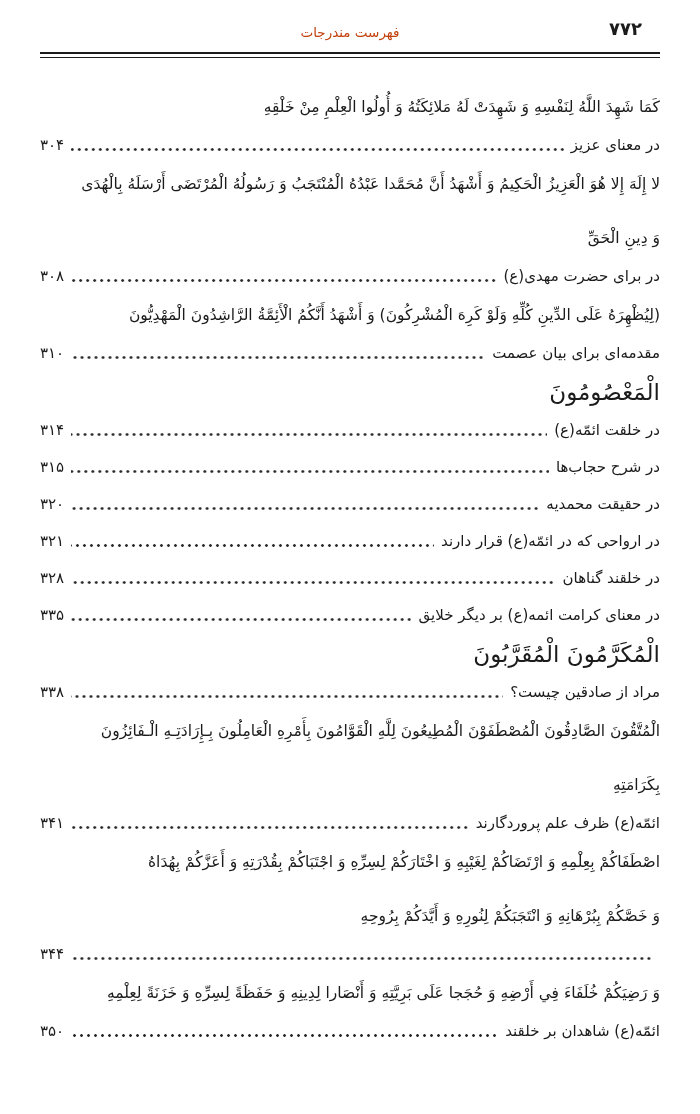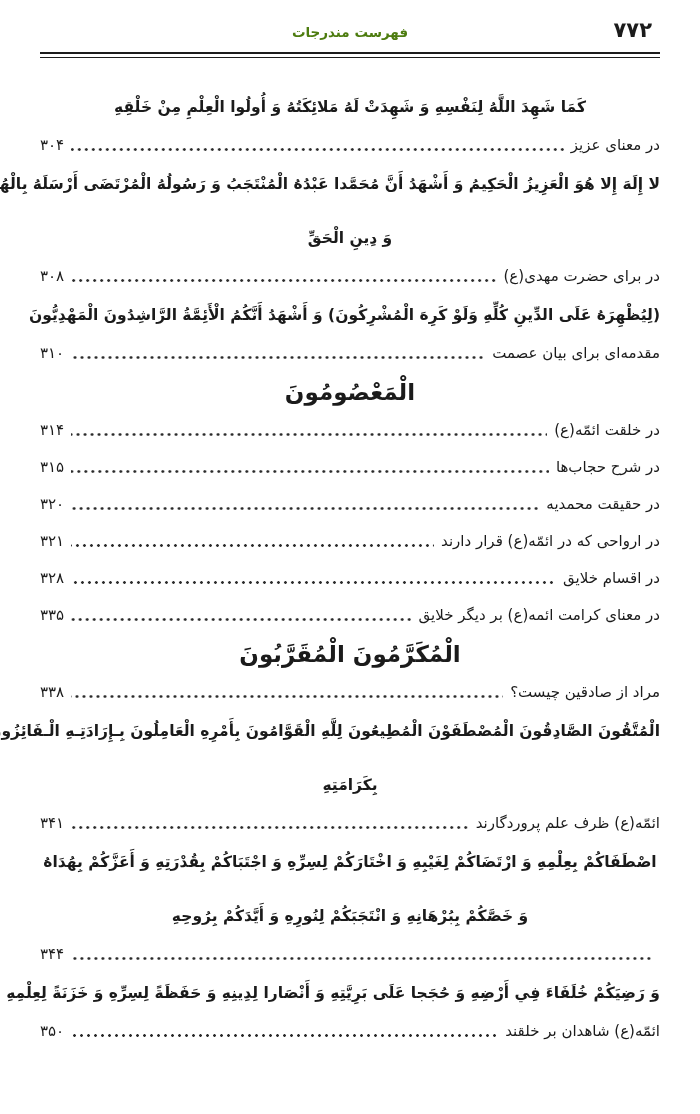--- a/index.html
+++ b/index.html
@@ -22,47 +22,46 @@
     padding: 10px 40px 0 40px;
   }
   
   .running-header {
     position: relative;
     height: 38px;
   }
   .page-number {
     position: absolute;
     top: 8px;
-    right: 8px;
-    font-size: 21px;
+    right: 18px;
+    font-size: 18px;
     font-weight: 700;
     letter-spacing: 1px;
   }
   .header-title {
     position: absolute;
     top: 14px;
     left: 50%;
     transform: translateX(-50%);
     font-size: 13.5px;
-    color: #4d7c0f;
-    font-weight: bold;
+    color: #c2410c;
   }
   .double-rule {
     height: 3px;
     border-top: 2.5px solid #1c1c1c;
     border-bottom: 1.5px solid #1c1c1c;
     margin-top: 4px;
   }
   
   .content {
     padding-top: 24px;
   }
   .heading {
-    text-align: center;
-    font-weight: 700;
+    text-align: right;
+    font-weight: 400;
     font-size: 15.5px;
     margin: 12px 0 14px 0;
   }
   .heading .h-line {
     line-height: 26px;
     white-space: nowrap;
   }
   .heading .h-line + .h-line {
     margin-top: 28px;
   }
@@ -160,21 +159,21 @@
       <span class="pg">۳۲۰</span>
     </div>
 
     <div class="entry">
       <span class="title">در ارواحی که در ائمّه(ع) قرار دارند</span>
       <span class="dots"></span>
       <span class="pg">۳۲۱</span>
     </div>
 
     <div class="entry">
-      <span class="title">در اقسام خلایق</span>
+      <span class="title">در خلقند گناهان</span>
       <span class="dots"></span>
       <span class="pg">۳۲۸</span>
     </div>
 
     <div class="entry">
       <span class="title">در معنای کرامت ائمه(ع) بر دیگر خلایق</span>
       <span class="dots"></span>
       <span class="pg">۳۳۵</span>
     </div>
 

